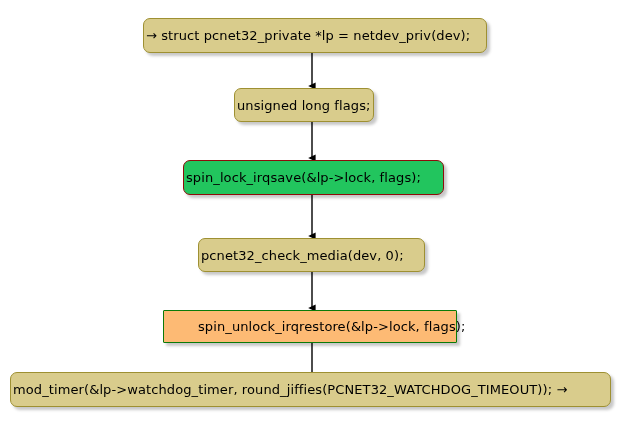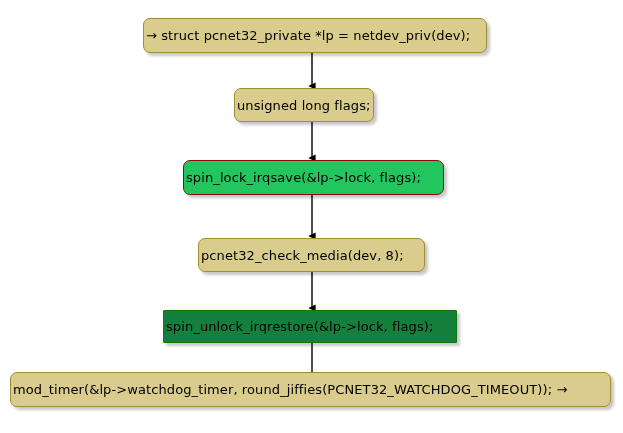--- a/index.html
+++ b/index.html
@@ -53,24 +53,25 @@
   }
   
   .node.red {
     background: #22c55e;
     border: 1px solid #8f0b0b;
     border-radius: 7px;
     box-shadow: 3px 3px 3px rgba(0,0,0,0.22);
   }
   
   .node.green {
-    background: #15803d;
+    background: #fdba74;
     border: 1px solid #0b7a08;
     border-radius: 1px;
     box-shadow: 3px 3px 3px rgba(0,0,0,0.22);
+    padding-left: 32px;
   }
 </style>
 </head>
 <body>
 
 <div id="canvas">
 
   <svg id="edges" width="623" height="433" viewBox="0 0 623 433" xmlns="http://www.w3.org/2000/svg">
     <defs>
       <marker id="arrowhead" markerWidth="9" markerHeight="9" refX="4.2" refY="4.2" orient="auto" markerUnits="userSpaceOnUse">
@@ -90,21 +91,21 @@
       <div class="node tan" style="left: 143px; top: 18px; width: 344px; height: 35px;">
         <span class="node-label">→ struct pcnet32_private *lp = netdev_priv(dev);</span>
       </div>
       <div class="node tan" style="left: 234px; top: 88px; width: 140px; height: 34px;">
         <span class="node-label">unsigned long flags;</span>
       </div>
       <div class="node red" style="left: 183px; top: 160px; width: 261px; height: 35px;">
         <span class="node-label">spin_lock_irqsave(&amp;lp-&gt;lock, flags);</span>
       </div>
       <div class="node tan" style="left: 198px; top: 238px; width: 227px; height: 34px;">
-        <span class="node-label">pcnet32_check_media(dev, 8);</span>
+        <span class="node-label">pcnet32_check_media(dev, 0);</span>
       </div>
       <div class="node green" style="left: 163px; top: 310px; width: 294px; height: 33px;">
         <span class="node-label">spin_unlock_irqrestore(&amp;lp-&gt;lock, flags);</span>
       </div>
       <div class="node tan" style="left: 10px; top: 372px; width: 601px; height: 35px;">
         <span class="node-label">mod_timer(&amp;lp-&gt;watchdog_timer, round_jiffies(PCNET32_WATCHDOG_TIMEOUT)); →</span>
       </div>
     </div>
 
 </div>

